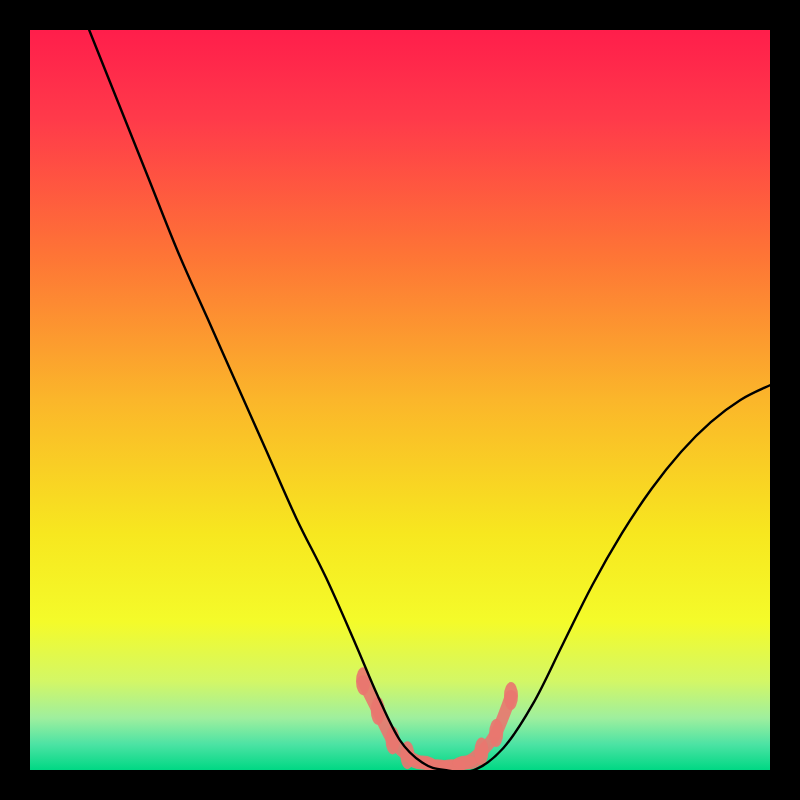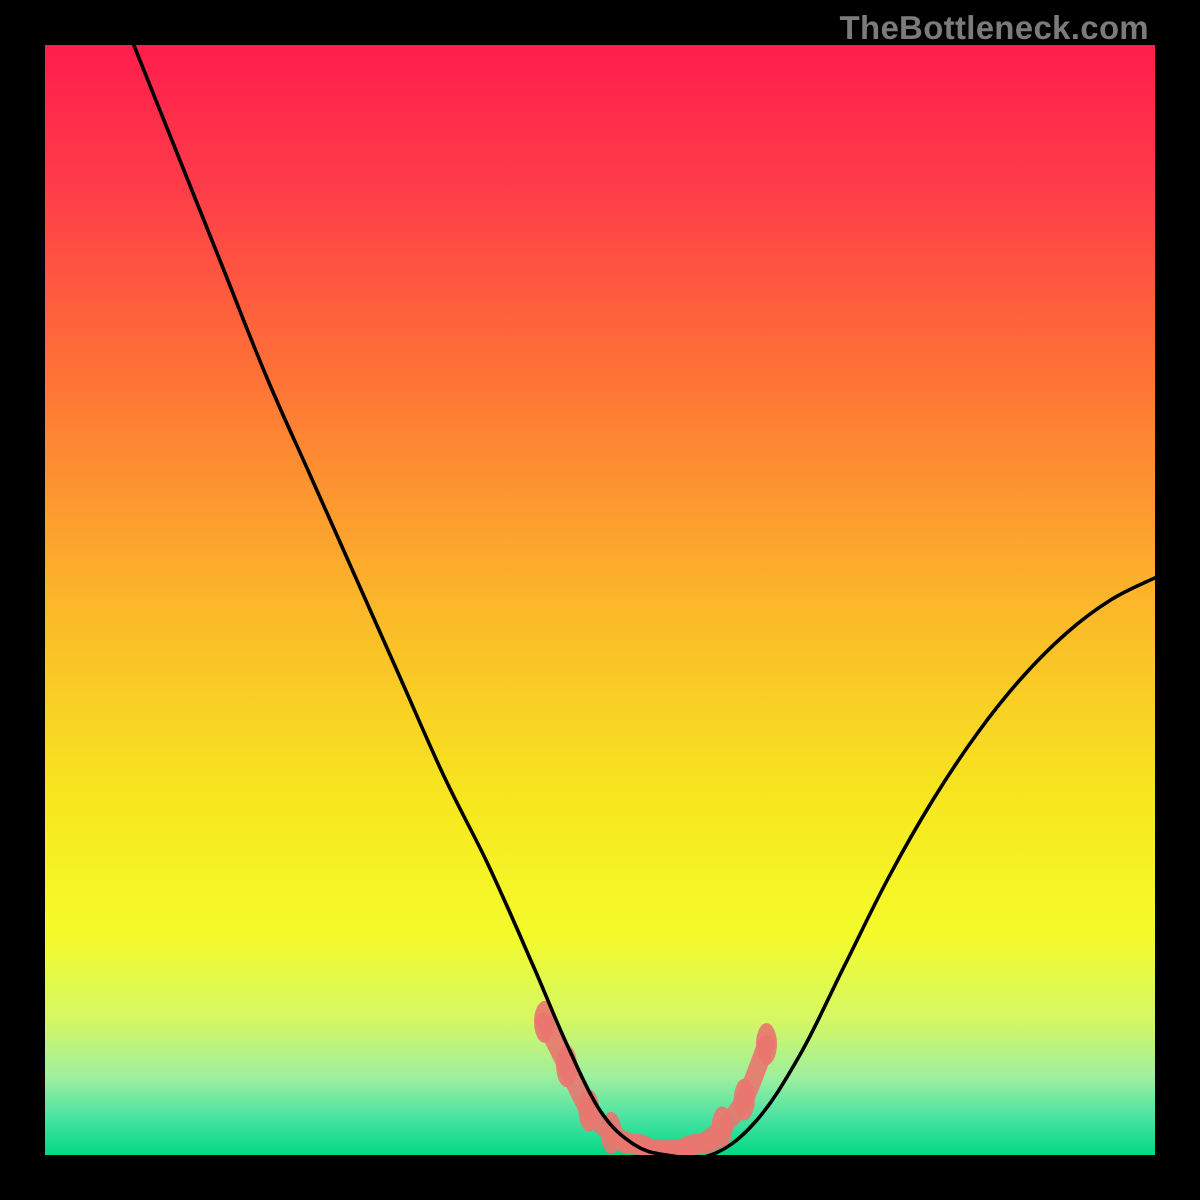--- a/index.html
+++ b/index.html
@@ -85,14 +85,13 @@
           <ellipse cx="436.59999999999997" cy="732.6" rx="14" ry="7" fill="#e9766f" opacity="0.92"></ellipse>
           <ellipse cx="451.4" cy="721.5" rx="7" ry="14" fill="#e9766f" opacity="0.92"></ellipse>
           <ellipse cx="466.2" cy="703" rx="7" ry="14" fill="#e9766f" opacity="0.92"></ellipse>
           <ellipse cx="481" cy="666" rx="7" ry="14" fill="#e9766f" opacity="0.92"></ellipse>
         </g>
       <path id="mainCurve" fill="none" stroke="#000000" stroke-width="2.4" stroke-linecap="round" d="M 59.2 0 C 64.528 13.32, 78.14399999999999 47.36, 88.8 74 C 99.456 100.64, 107.744 121.36, 118.4 148 C 129.056 174.64, 137.344 196.692, 148 222 C 158.656 247.308, 166.944 264.624, 177.6 288.6 C 188.256 312.576, 196.544 331.224, 207.20000000000002 355.2 C 217.85600000000002 379.176, 226.144 397.824, 236.8 421.8 C 247.45600000000002 445.776, 255.74399999999997 465.756, 266.4 488.4 C 277.056 511.044, 285.344 524.956, 296 547.6 C 306.656 570.244, 316.276 592.888, 325.6 614.2 C 334.92400000000004 635.5120000000001, 339.80799999999994 648.684, 347.79999999999995 666 C 355.792 683.316, 362.008 698.4119999999999, 370 710.4 C 377.992 722.388, 384.208 727.272, 392.20000000000005 732.6 C 400.19200000000006 737.928, 405.076 738.668, 414.40000000000003 740 C 423.72400000000005 741.332, 433.344 743.996, 444 740 C 454.656 736.004, 462.944 729.788, 473.6 717.8 C 484.25600000000003 705.8119999999999, 492.54400000000004 692.048, 503.20000000000005 673.4 C 513.856 654.752, 522.144 635.5120000000001, 532.8 614.2 C 543.4559999999999 592.888, 551.7439999999999 574.98, 562.4 555 C 573.056 535.02, 581.3439999999999 520.516, 592 503.2 C 602.6560000000001 485.884, 610.944 473.452, 621.6 458.8 C 632.2560000000001 444.148, 640.544 433.788, 651.2 421.8 C 661.8560000000001 409.812, 670.1440000000001 401.52400000000006, 680.8000000000001 392.20000000000005 C 691.456 382.87600000000003, 699.744 376.66, 710.4 370 C 721.0559999999999 363.34, 734.672 357.864, 740 355.2"></path>
     </svg>
 
   </div>
 
-  <div class="watermark">TheBottleneck.com</div>
 </div>
 
 </body></html>

